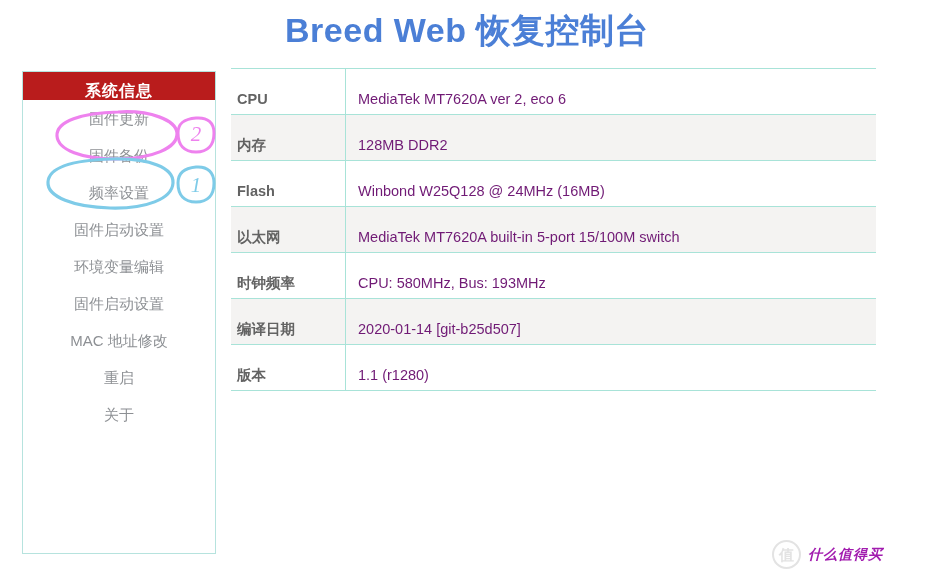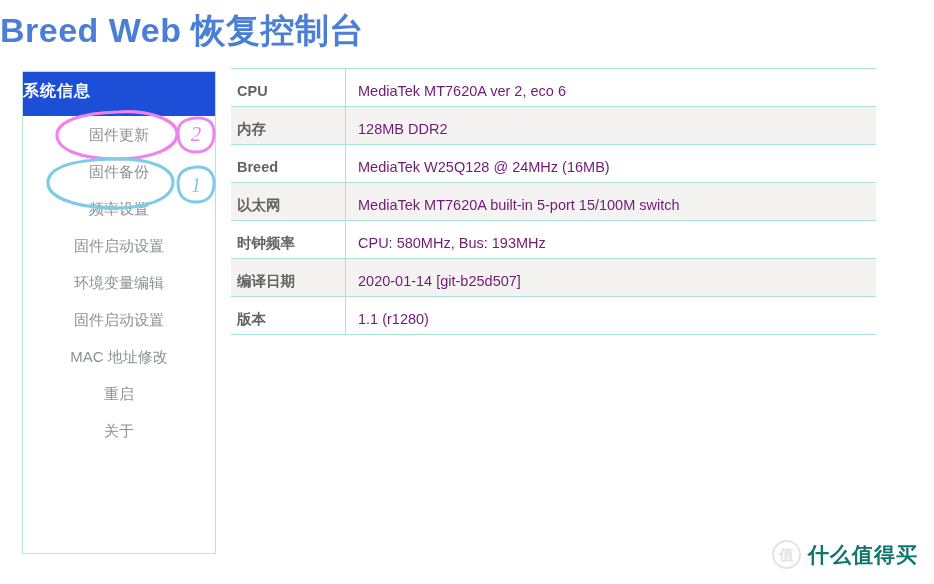--- a/index.html
+++ b/index.html
@@ -15,47 +15,48 @@
     font-family: "Liberation Sans", "DejaVu Sans", sans-serif;
     -webkit-font-smoothing: antialiased;
   }
 
   
   #page-title {
     position: absolute;
     left: 0;
     top: 8px;
     width: 934px;
-    text-align: left;
+    text-align: center;
     font-size: 34px;
     font-weight: bold;
     color: #4b7fd6;
     letter-spacing: 0.5px;
     line-height: 44px;
     white-space: nowrap;
   }
 
   
   #sidebar {
     position: absolute;
     left: 22px;
     top: 71px;
     width: 194px;
     height: 483px;
     border: 1px solid #b6e3de;
     background: #ffffff;
     box-sizing: border-box;
   }
   #sidebar-header {
-    height: 44px;
+    height: 28px;
     line-height: 38px;
-    background: #1d4ed8;
+    background: #b91c1c;
     color: #ffffff;
     font-size: 16px;
     font-weight: bold;
+    text-align: center;
     letter-spacing: 1px;
   }
   .sidebar-item {
     height: 37px;
     line-height: 37px;
     text-align: center;
     font-size: 15px;
     color: #8d9094;
     cursor: pointer;
     white-space: nowrap;
@@ -68,21 +69,21 @@
     left: 231px;
     top: 68px;
     width: 645px;
     border-collapse: collapse;
     table-layout: fixed;
   }
   #info-table tr { height: 29px; }
   #info-table td {
     border-top: 1px solid #a8e3d8;
     border-bottom: 1px solid #a8e3d8;
-    padding: 8px 0 0 8px;
+    padding: 16px 0 0 8px;
     font-size: 14.5px;
     vertical-align: middle;
     line-height: 29px;
     white-space: nowrap;
     overflow: hidden;
   }
   #info-table td.k {
     width: 108px;
     font-weight: bold;
     color: #636363;
@@ -119,25 +120,26 @@
     height: 25px;
     border-radius: 50%;
     border: 2px solid #e3e3e3;
     color: #e3e3e3;
     font-size: 15px;
     line-height: 25px;
     text-align: center;
     font-weight: bold;
   }
   #watermark .wm-text {
-    color: #0f766e;
-    font-size: 21px;
+    color: #a21caf;
+    font-size: 14px;
     font-weight: bold;
     letter-spacing: 1px;
     white-space: nowrap;
+    font-style: italic;
   }
 </style>
 </head>
 <body>
 
 <div id="page-title">Breed Web 恢复控制台</div>
 
 <div id="sidebar">
   <div id="sidebar-header">系统信息</div>
 
@@ -156,22 +158,22 @@
   <tbody>
     <tr>
       <td class="k">CPU</td>
       <td class="v">MediaTek MT7620A ver 2, eco 6</td>
     </tr>
     <tr>
       <td class="k">内存</td>
       <td class="v">128MB DDR2</td>
     </tr>
     <tr>
-      <td class="k">Breed</td>
-      <td class="v">MediaTek W25Q128 @ 24MHz (16MB)</td>
+      <td class="k">Flash</td>
+      <td class="v">Winbond W25Q128 @ 24MHz (16MB)</td>
     </tr>
     <tr>
       <td class="k">以太网</td>
       <td class="v">MediaTek MT7620A built-in 5-port 15/100M switch</td>
     </tr>
     <tr>
       <td class="k">时钟频率</td>
       <td class="v">CPU: 580MHz, Bus: 193MHz</td>
     </tr>
     <tr>

